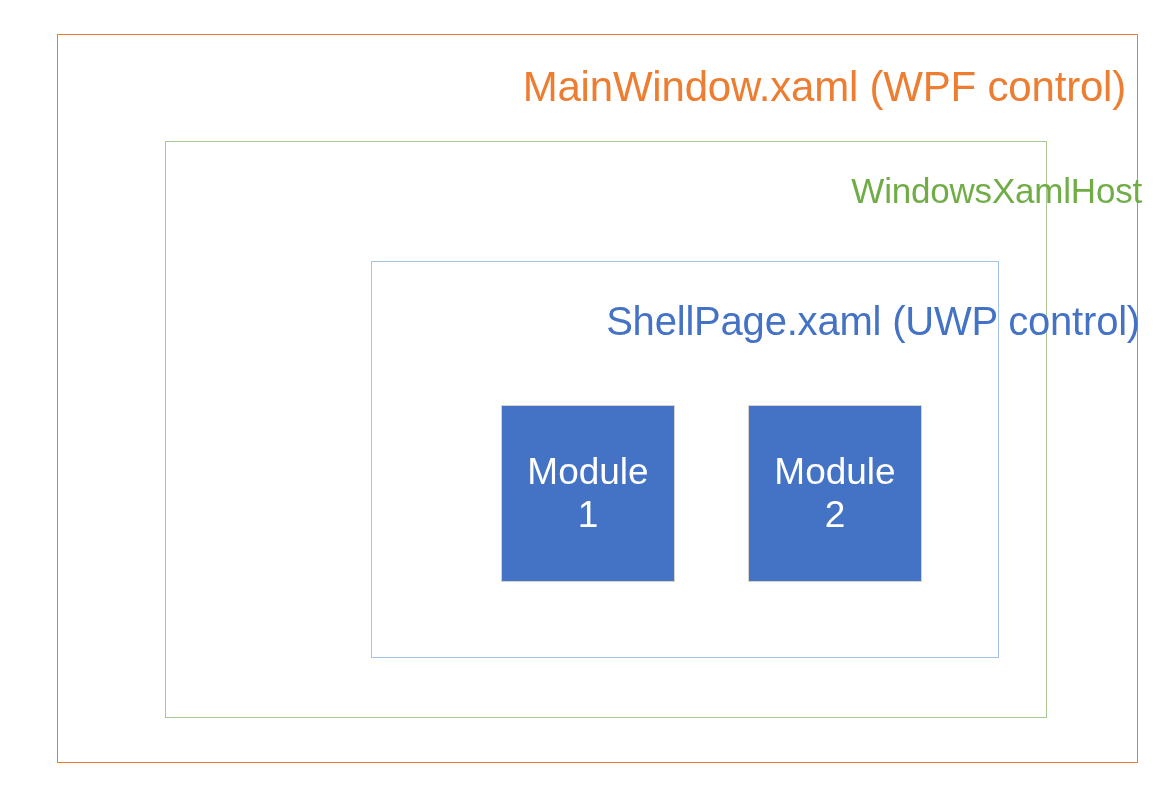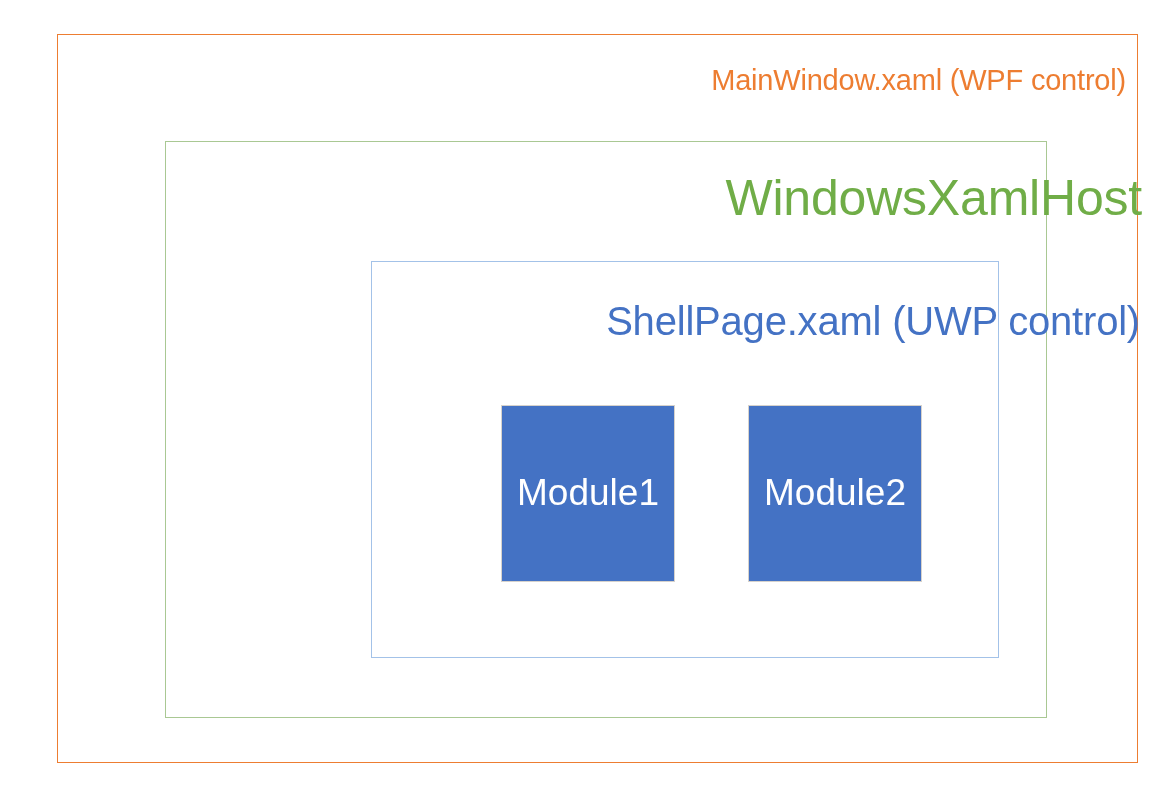--- a/index.html
+++ b/index.html
@@ -66,46 +66,46 @@
     position: absolute;
     white-space: nowrap;
     line-height: 1;
     font-weight: 400;
     letter-spacing: -0.2px;
   }
 
   .label-wpf {
     right: 40px;
     top: 66px;
-    font-size: 29px;
+    font-size: 42px;
     color: #ED7D31;
   }
 
   .label-host {
     right: 24px;
     top: 173px;
-    font-size: 50px;
+    font-size: 35px;
     color: #70AD47;
   }
 
   .label-shell {
     right: 26px;
     top: 301px;
     font-size: 40px;
     color: #4472C4;
   }
 
   
   .module-box {
     position: absolute;
     background: #4472C4;
     border: 1px solid #D6D2CC;
     box-sizing: border-box;
     display: flex;
-    flex-direction: row;
+    flex-direction: column;
     align-items: center;
     justify-content: center;
     color: #ffffff;
     font-size: 37px;
     line-height: 1.15;
     text-align: center;
   }
 
   .module-1 {
     left: 501px;

